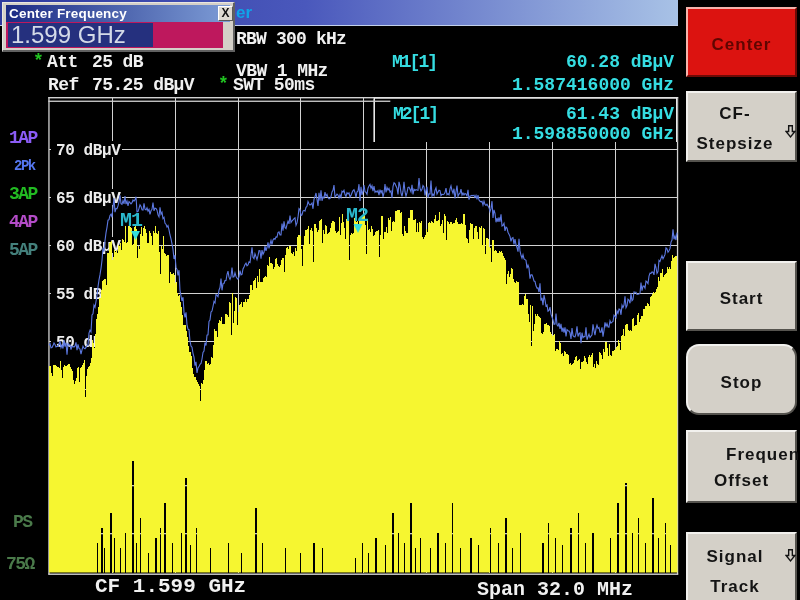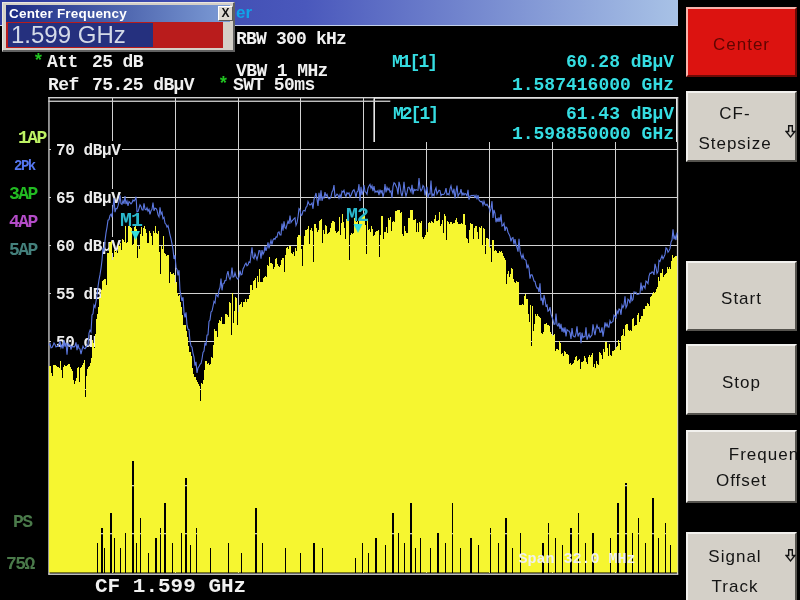--- a/index.html
+++ b/index.html
@@ -1,18 +1,18 @@
 <!DOCTYPE html>
 <html><head><meta charset="utf-8"><style>
 html,body{margin:0;padding:0;background:#000;}
 #scr{position:relative;width:800px;height:600px;background:#000;overflow:hidden;font-family:"Liberation Mono",monospace;}
 .t{position:absolute;white-space:pre;font-weight:bold;font-size:18px;color:#f0f0f0;letter-spacing:-0.6px;line-height:15px;}
 .cy{color:#35dde2;}
 .gn{color:#21c421;}
-.btn{position:absolute;left:686px;width:107px;background:#d4d0c8;border-top:2px solid #f2f1ee;border-left:2px solid #f2f1ee;border-right:2px solid #55534e;border-bottom:2px solid #55534e;color:#141414;font-family:"Liberation Sans",sans-serif;font-weight:normal;font-size:17px;letter-spacing:1px;}
+.btn{position:absolute;left:686px;width:107px;background:#d4d0c8;border-top:2px solid #f2f1ee;border-left:2px solid #f2f1ee;border-right:2px solid #55534e;border-bottom:2px solid #55534e;color:#141414;font-family:"Liberation Sans",sans-serif;font-weight:bold;font-size:17px;letter-spacing:1px;}
 .bl{position:absolute;left:0;width:100%;text-align:center;line-height:17px;}
 </style></head><body>
 <div id="scr">
 <div style="position:absolute;left:0;top:0;width:678px;height:25px;background:linear-gradient(to right,#2e3a9e,#4a58bc 45%,#a8c2e6);border-bottom:1px solid #c2d0ea;"></div>
 <div style="position:absolute;left:236px;top:3px;color:#0ea5e9;font-family:'Liberation Sans',sans-serif;font-weight:bold;font-size:17px;">er</div>
 <div class="t" style="left:236px;top:32px;letter-spacing:-0.8px;">RBW 300 kHz</div>
 <div class="t gn" style="left:33px;top:54px;">*</div>
 <div class="t" style="left:47px;top:55px;">Att</div>
 <div class="t" style="left:92px;top:55px;">25 dB</div>
 <div class="t" style="left:236px;top:64px;">VBW 1 MHz</div>
@@ -156,57 +156,57 @@
 <polygon points="131,231 140,231 135.5,240" fill="#35dddd"></polygon>
 <text x="346" y="221" font-family="Liberation Mono" font-weight="bold" font-size="20" fill="#2ab8cc" letter-spacing="-1">M2</text>
 <polygon points="353.5,224 362.5,224 358,233" fill="#35dddd"></polygon>
 <rect x="373" y="98" width="304.5" height="44" fill="#000"></rect>
 <path d="M374.2,142 L374.2,98 L676.8,98 L676.8,142" fill="none" stroke="#e8e8e8" stroke-width="1.6"></path>
 <rect x="48.3" y="100.6" width="342" height="1.3" fill="#d2d2d2"></rect>
 <text x="393" y="119" font-family="Liberation Mono" font-weight="bold" font-size="18" fill="#35dde2" letter-spacing="-2">M2[1]</text>
 <text x="674" y="119" text-anchor="end" font-family="Liberation Mono" font-weight="bold" font-size="18" fill="#35dde2" letter-spacing="0">61.43 dBµV</text>
 <text x="674" y="139" text-anchor="end" font-family="Liberation Mono" font-weight="bold" font-size="18" fill="#35dde2" letter-spacing="0">1.598850000 GHz</text>
 </svg>
-<div class="t" style="left:9px;top:131px;font-size:18px;letter-spacing:-1.5px;color:#bef264;margin-left:9px;">1AP</div>
+<div class="t" style="left:9px;top:131px;font-size:18px;letter-spacing:-1.5px;color:#8b5cf6;">1AP</div>
 <div class="t" style="left:14px;top:159px;font-size:14px;letter-spacing:-1.5px;color:#5577f0;">2Pk</div>
 <div class="t" style="left:9px;top:187px;font-size:18px;letter-spacing:-1.5px;color:#22bb22;">3AP</div>
 <div class="t" style="left:9px;top:215px;font-size:18px;letter-spacing:-1.5px;color:#b44cc8;">4AP</div>
 <div class="t" style="left:9px;top:243px;font-size:18px;letter-spacing:-1.5px;color:#44807c;">5AP</div>
 <div class="t" style="left:13px;top:515px;font-size:18px;letter-spacing:-1.5px;color:#4a7a4a;">PS</div>
 <div class="t" style="left:6px;top:557px;font-size:18px;letter-spacing:-1.5px;color:#4a7a4a;">75Ω</div>
 <div class="t" style="left:47px;top:579px;font-size:21px;letter-spacing:0;margin-left:48px;">CF 1.599 GHz</div>
-<div class="t" style="left:477px;top:552px;width:200px;text-align:center;font-size:15px;letter-spacing:0;">Span 32.0 MHz</div>
+<div class="t" style="left:477px;top:582px;width:200px;text-align:left;font-size:20px;letter-spacing:0;">Span 32.0 MHz</div>
 <div class="btn" style="top:7px;height:66px;background:#dc1310;border-top-color:#f5b3ac;border-left-color:#f5b3ac;border-right-color:#6e0a06;border-bottom-color:#6e0a06;color:#600500;">
       <div class="bl" style="top:27px;">Center</div>
     </div>
 <div class="btn" style="top:91px;height:67px;">
       <div class="bl" style="top:12px;width:auto;left:0;right:13px;">CF-</div>
       <div class="bl" style="top:42px;width:auto;left:0;right:13px;">Stepsize</div>
     </div>
 <div class="btn" style="top:261px;height:66px;">
       <div class="bl" style="top:27px;">Start</div>
     </div>
-<div class="btn" style="top:344px;height:67px;">
+<div class="btn" style="top:344px;height:67px;border-radius:13px;">
       <div class="bl" style="top:28px;">Stop</div>
     </div>
 <div class="btn" style="top:430px;height:69px;">
       <div class="bl" style="top:14px;margin-left:32px;">Frequency</div>
       <div class="bl" style="top:40px;">Offset</div>
     </div>
 <div class="btn" style="top:532px;height:68px;">
       <div class="bl" style="top:14px;width:auto;left:0;right:13px;">Signal</div>
       <div class="bl" style="top:44px;width:auto;left:0;right:13px;">Track</div>
     </div>
 <svg style="position:absolute;left:785px;top:125px;" width="11" height="13" viewBox="0 0 14 17">
       <path d="M4.6 1 h4.8 v7.5 h3.4 L7 15.5 L1.2 8.5 h3.4 Z" fill="#d4d0c8" stroke="#141414" stroke-width="1.8"></path>
     </svg>
 <svg style="position:absolute;left:785px;top:549px;" width="11" height="13" viewBox="0 0 14 17">
       <path d="M4.6 1 h4.8 v7.5 h3.4 L7 15.5 L1.2 8.5 h3.4 Z" fill="#d4d0c8" stroke="#141414" stroke-width="1.8"></path>
     </svg>
 <div style="position:absolute;left:2px;top:2px;width:230px;height:47px;background:#d4d0c8;border-top:1px solid #e9e7e2;border-left:1px solid #e9e7e2;border-right:2px solid #616161;border-bottom:2px solid #616161;">
   <div style="position:absolute;left:3px;top:2px;right:3px;height:17px;background:linear-gradient(to right,#1c2b84,#7d9cd6);"></div>
   <div style="position:absolute;left:6px;top:3px;color:#fff;font-family:'Liberation Sans',sans-serif;font-weight:bold;font-size:13.5px;letter-spacing:0.2px;">Center Frequency</div>
   <div style="position:absolute;left:215px;top:3px;width:13px;height:13px;background:#dedad2;border-top:1px solid #fff;border-left:1px solid #fff;border-right:1px solid #5a5a5a;border-bottom:1px solid #5a5a5a;color:#111;font-family:'Liberation Sans',sans-serif;font-weight:bold;font-size:12px;line-height:13px;text-align:center;">X</div>
-  <div style="position:absolute;left:3px;top:19px;right:10px;height:26px;background:#b91c1c;">
+  <div style="position:absolute;left:3px;top:19px;right:10px;height:26px;background:#be185d;">
      <div style="position:absolute;left:2px;top:1px;width:145px;height:24px;background:#25307e;"></div>
      <div style="position:absolute;left:5px;top:0px;color:#d4dae8;font-family:'Liberation Sans',sans-serif;font-size:24px;line-height:26px;">1.599 GHz</div>
   </div>
 </div>
 </div>
 </body></html>

